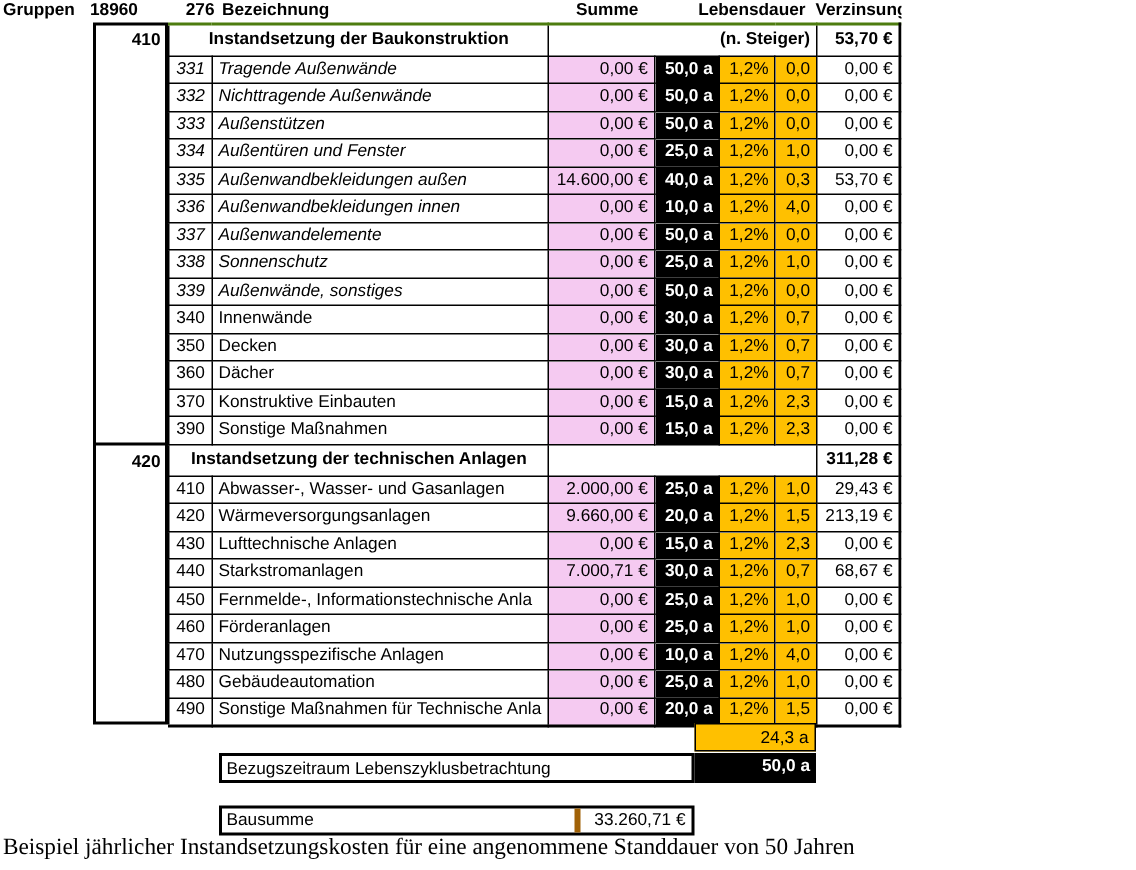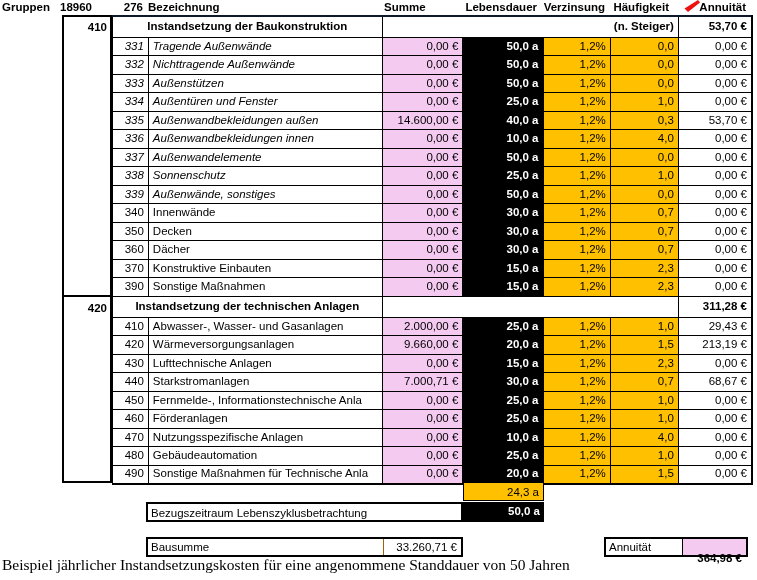--- a/index.html
+++ b/index.html
@@ -1,16 +1,16 @@
 <!DOCTYPE html>
 <html><head>
 <meta charset="utf-8">
 <style>
   html,body{margin:0;padding:0;background:#fff;}
-  #page{position:relative;width:753px;height:580px;background:#fff;overflow:hidden;
+  #page{position:relative;width:601px;height:580px;background:#fff;overflow:hidden;
         font-family:"Liberation Sans",sans-serif;color:#000;}
 
   
   #header-row{position:absolute;top:0;left:0;width:757px;height:15px;display:flex;
               align-items:center;font-weight:bold;font-size:11.5px;line-height:1;}
   #header-row .hc{flex:0 0 auto;white-space:nowrap;overflow:hidden;}
   .ha-l{text-align:left;padding-left:2px;box-sizing:border-box;}
   .ha-r{text-align:right;padding-right:3px;box-sizing:border-box;}
 
   
@@ -20,21 +20,21 @@
   #colA{position:absolute;left:62px;top:15px;width:50px;height:468px;box-sizing:border-box;
         border:2px solid #000;background:#fff;font-size:11.5px;font-weight:bold;}
   #colA .gnum{position:absolute;right:3px;line-height:1;}
   #gnum-410{top:5px;}
   #gnum-420{top:286px;}
   #colA-divider{position:absolute;left:-2px;right:-2px;top:278px;height:0;border-top:2px solid #000;}
 
   
   #main-table{position:absolute;left:112px;top:15px;border-collapse:collapse;table-layout:fixed;
               font-size:11.5px;line-height:1;}
-  #main-table{border-top:2px solid #0f172a;border-right:2px solid #000;border-bottom:2px solid #000;}
+  #main-table{border-top:2px solid #4d7c0f;border-right:2px solid #000;border-bottom:2px solid #000;}
   #main-table td{padding:0 4px;vertical-align:middle;border:1px solid #000;box-sizing:border-box;
                  white-space:nowrap;overflow:hidden;}
   tr.section-row{height:21px;}
   tr.section-row td{border-top:2px solid #000;font-weight:bold;background:#fff;}
   tr.data-row{height:18.5px;}
   td.code{text-align:right;background:#fff;}
   td.name{text-align:left;padding-left:3px;background:#fff;}
   td.summe{text-align:right;background:var(--pink);}
   td.ld{text-align:right;background:#000;color:#fff;font-weight:bold;}
   td.vz{text-align:right;background:var(--orange);border-top:none;border-bottom:none;}
@@ -48,21 +48,21 @@
 
   
   .abs{position:absolute;box-sizing:border-box;font-size:11.5px;line-height:1;}
   #avg-cell{left:463px;top:482px;width:81px;height:19px;background:var(--orange);
             border:1px solid #000;font-weight:normal;text-align:right;padding:4px 4px 0 0;}
   #bezugs-label{left:146px;top:502px;width:317px;height:20px;background:#fff;border:2px solid #000;
                 text-align:left;padding:4px 0 0 3px;white-space:nowrap;overflow:hidden;}
   #bezugs-value{left:463px;top:502px;width:81px;height:20px;background:#000;color:#fff;
                 font-weight:bold;text-align:right;padding:4px 4px 0 0;}
   #bausumme-box{left:146px;top:537px;width:317px;height:20px;border:2px solid #000;display:flex;}
-  #bausumme-box .lbl{flex:0 0 232px;padding:3px 0 0 3px;border-right:1px solid #a16207;}
+  #bausumme-box .lbl{flex:0 0 232px;padding:3px 0 0 3px;border-right:4px solid #a16207;}
   #bausumme-box .val{flex:1 1 auto;text-align:right;font-weight:normal;padding:3px 4px 0 0;}
   #annu-box{left:604px;top:537px;width:144px;height:20px;border:2px solid #000;display:flex;}
   #annu-box .lbl{flex:0 0 73px;padding:3px 0 0 3px;border-right:1px solid #000;background:#fff;}
   #annu-box .val{flex:1 1 auto;text-align:right;font-weight:bold;background:var(--pink);
                  padding:14px 4px 0 0;}
   #caption{position:absolute;left:2px;top:556px;font-family:"Liberation Serif",serif;
            font-size:15.5px;line-height:1.2;white-space:nowrap;}
 </style>
 </head>
 <body>

